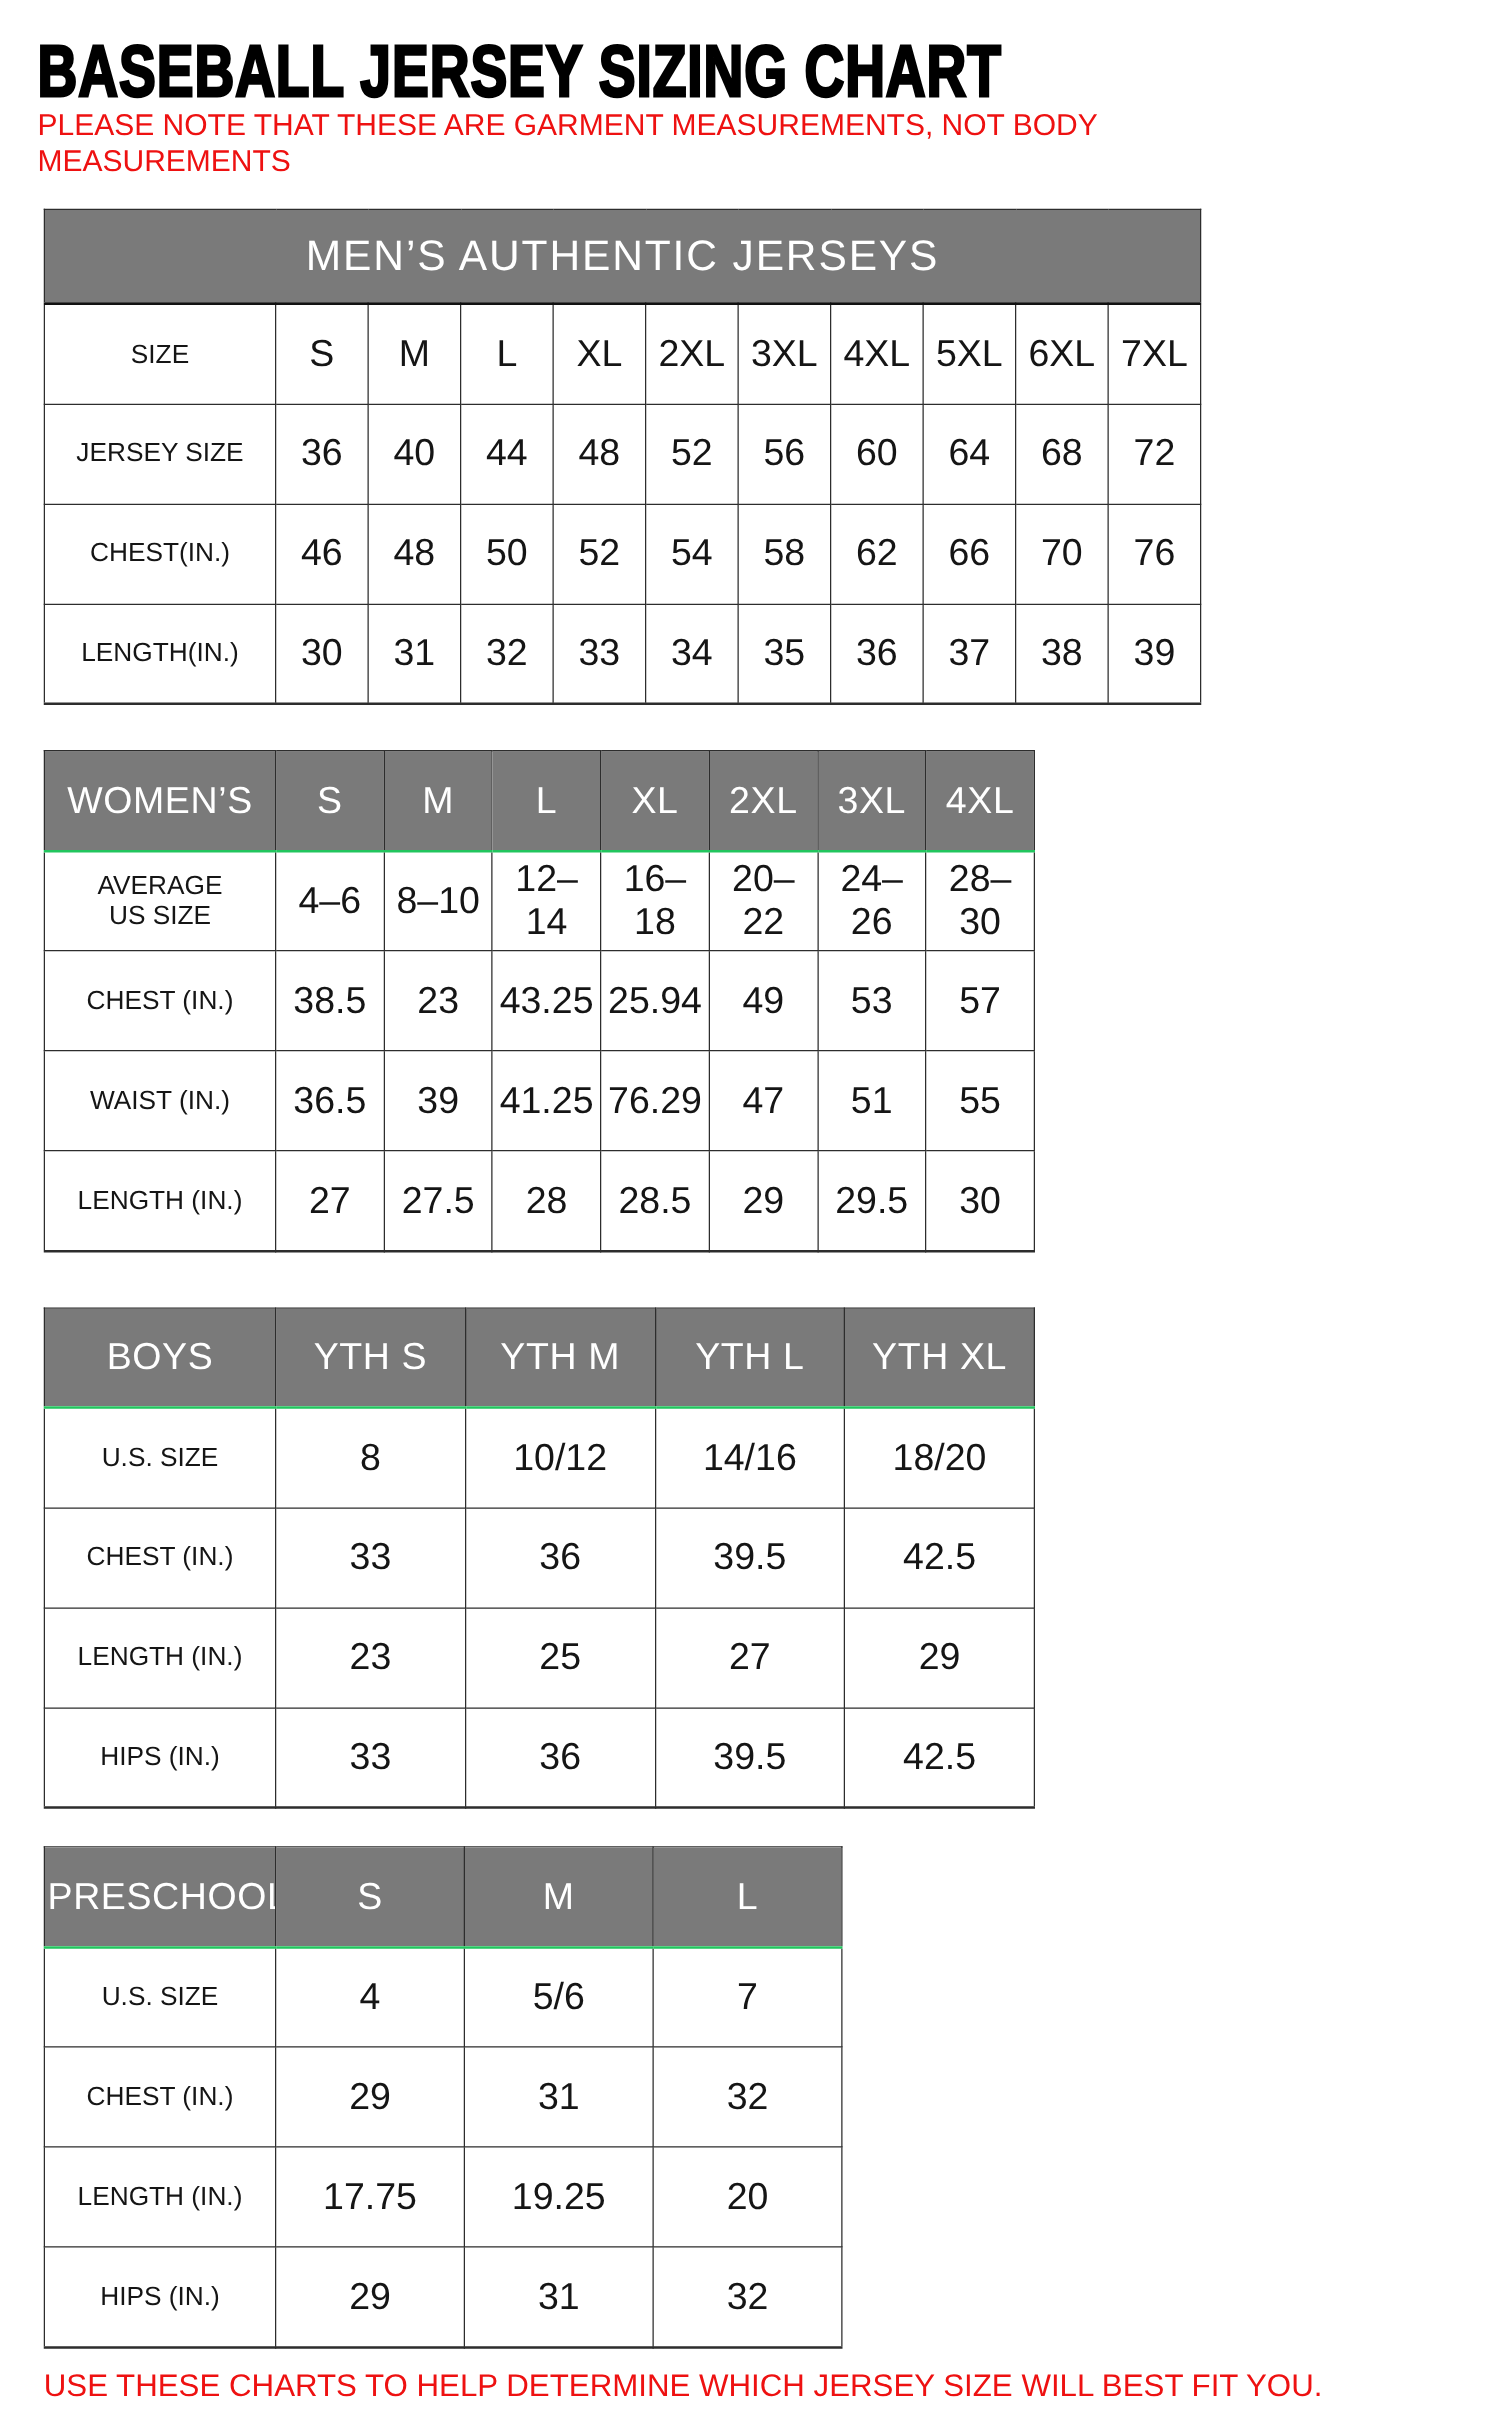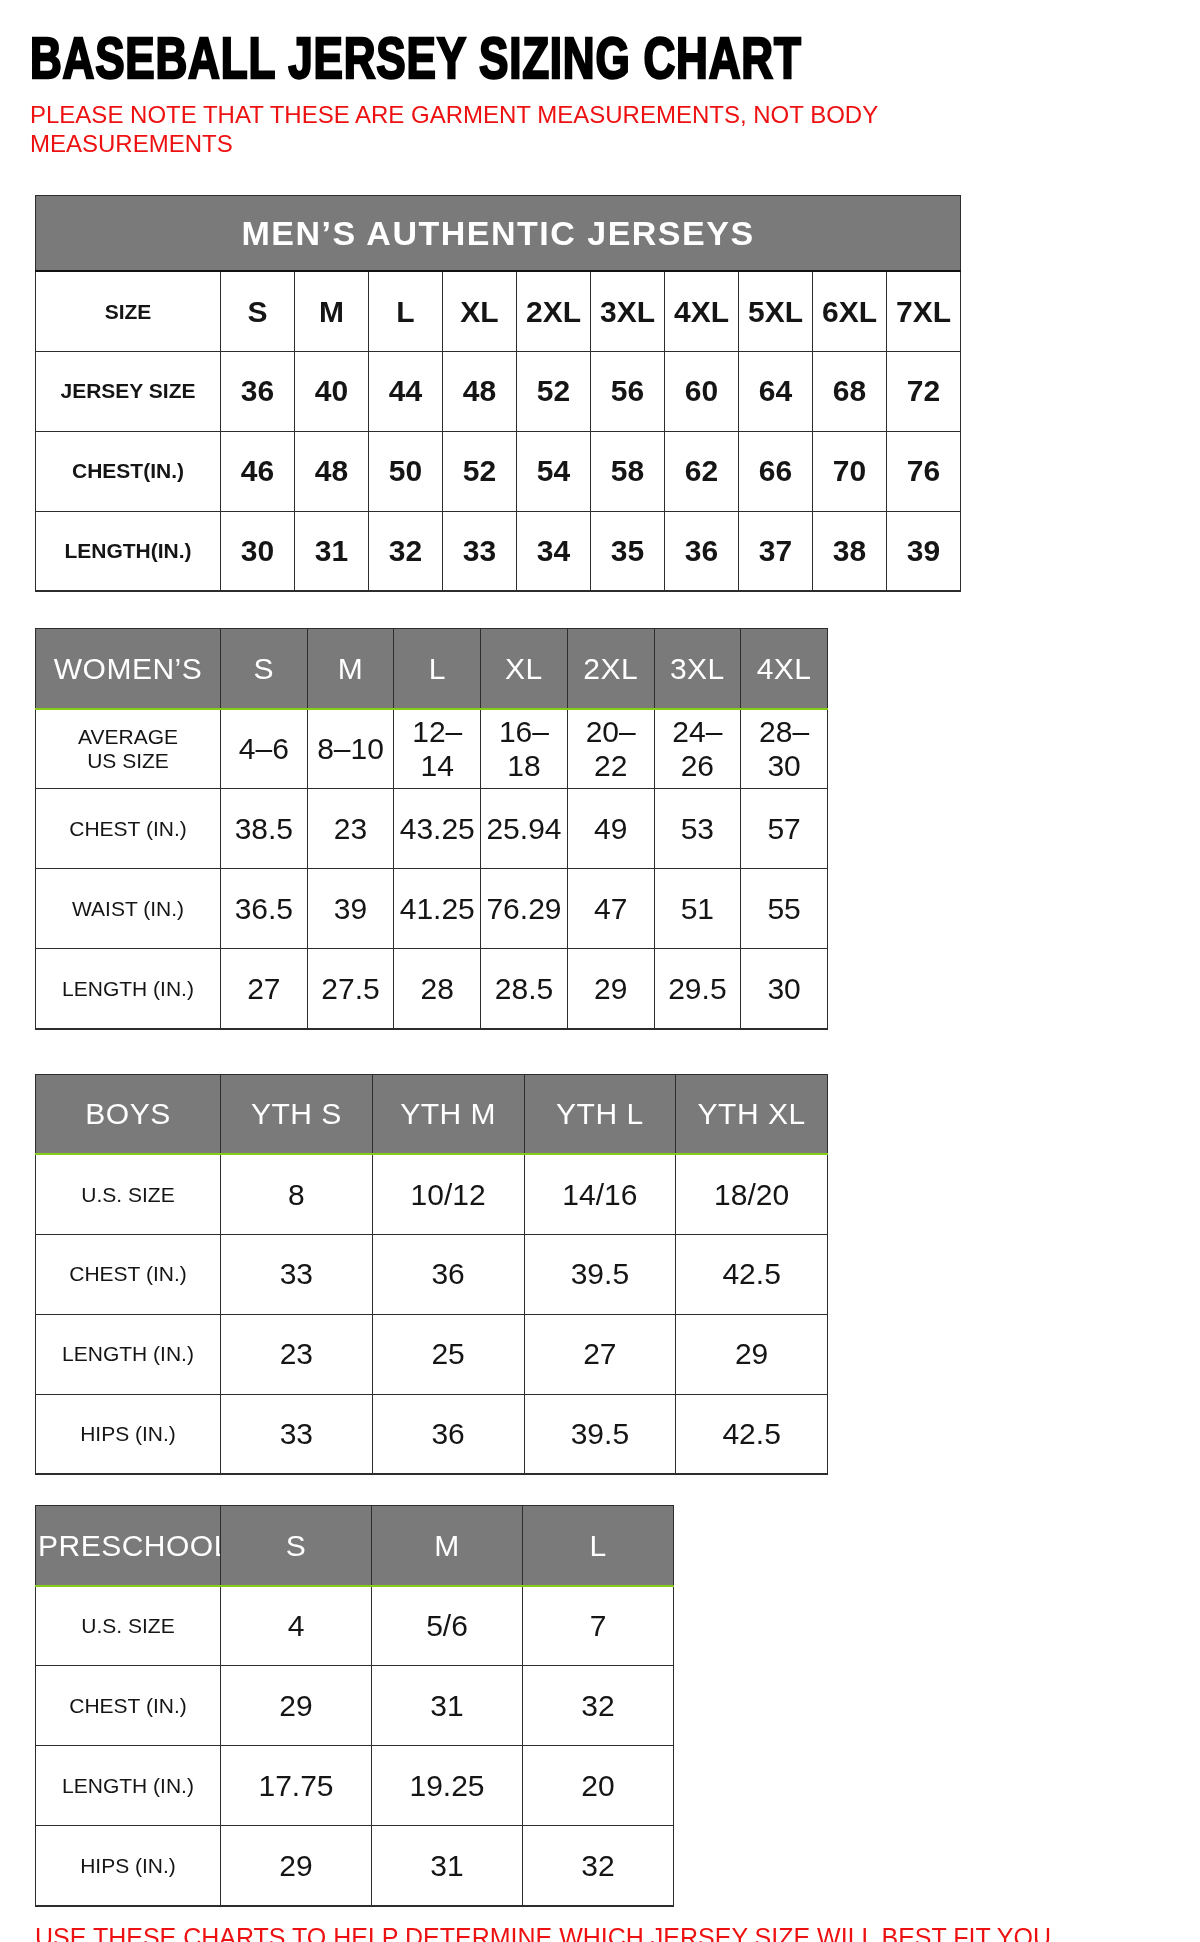--- a/index.html
+++ b/index.html
@@ -32,29 +32,28 @@
     letter-spacing:1px;
     -webkit-text-stroke:2.4px #000;
     color:#000;
   }
 
   .note{
     color:var(--red);
     font-size:24px;
     line-height:1.2;
     max-width:880px;
-    margin-top:14px;
   }
 
   .tables{margin-left:5px;}
   table.tbl{
     border-collapse:collapse;
     table-layout:fixed;
   }
-  .tbl-mens{margin-top:36px;width:925px;font-weight:bold;}
+  .tbl-mens{margin-top:22px;width:925px;}
   .tbl-womens{margin-top:36px;width:792px;}
   .tbl-boys{margin-top:44px;width:792px;padding-left:48px;}
   .tbl-preschool{margin-top:30px;width:638px;}
 
   .tbl td{
     border:1px solid var(--border);
     text-align:center;
     vertical-align:middle;
     font-size:30px;
     padding:0 2px;
@@ -67,21 +66,21 @@
     color:#ffffff;
     font-size:34px;
     letter-spacing:1.5px;
     border-bottom:2px solid #111;
   }
   .tbl tr.header-row td{
     background:var(--gray);
     color:#ffffff;
     font-size:30px;
     letter-spacing:.5px;
-    border-bottom:2px solid #84cc16;
+    border-bottom:2px solid #22c55e;
     text-align:center;
   }
   .tbl td.label{
     white-space:pre-line;
     font-size:21px;
   }
   .tbl{border-bottom:2px solid var(--border);}
 
   .footer{
     color:var(--red);

